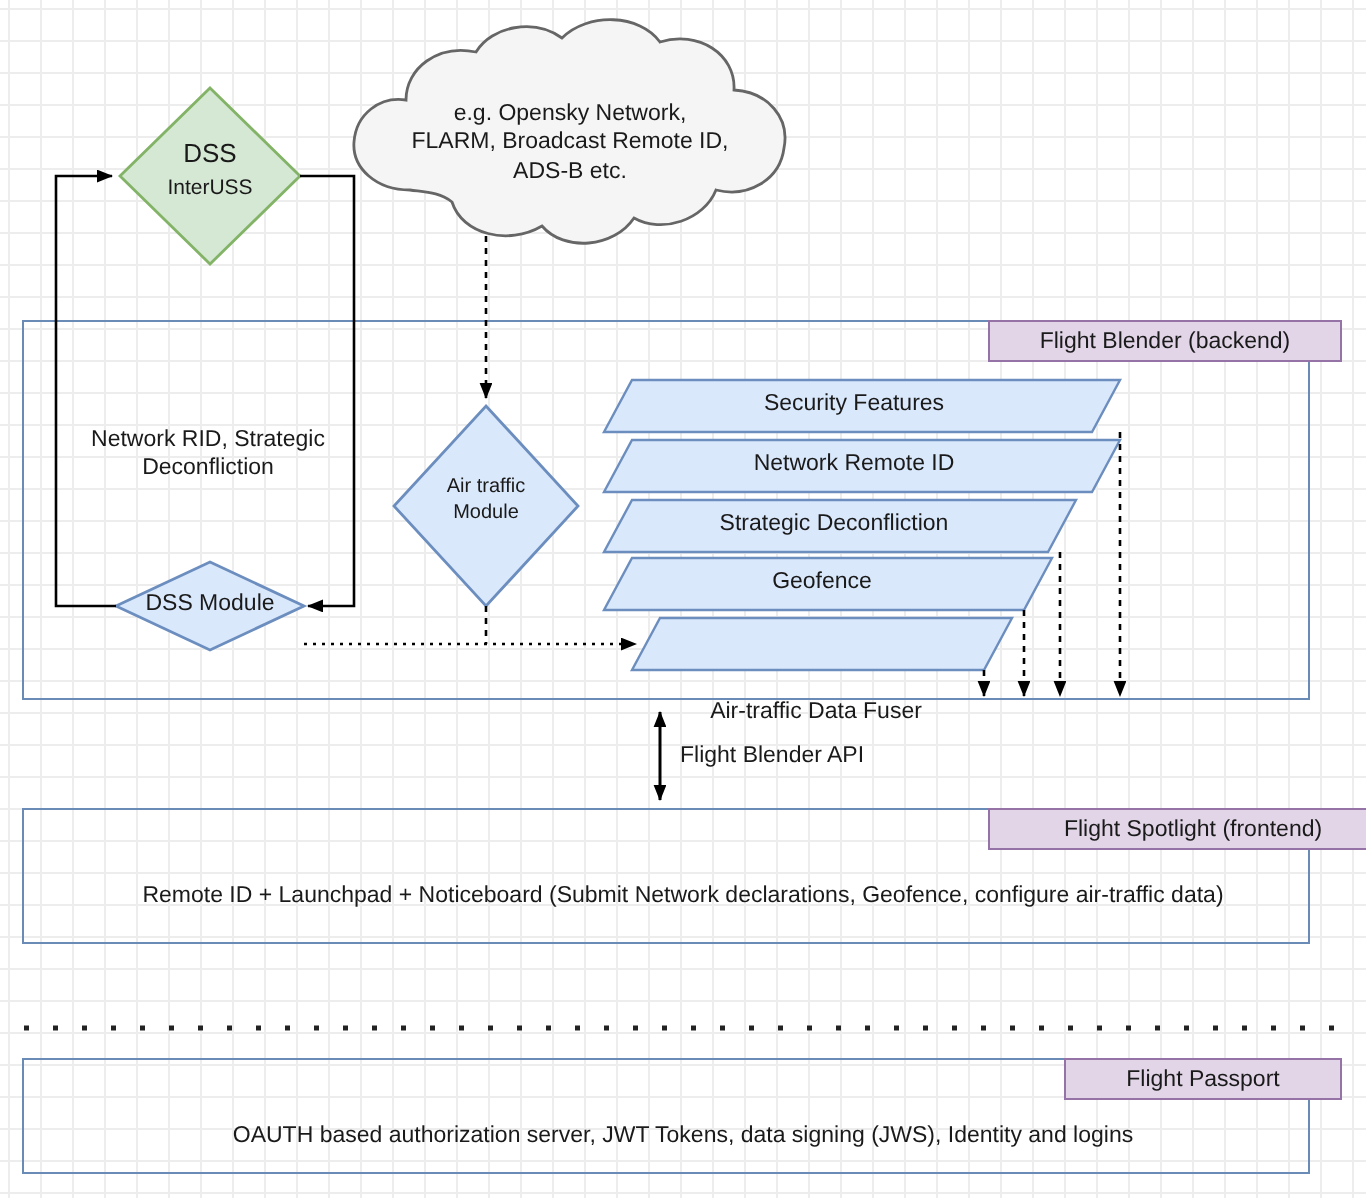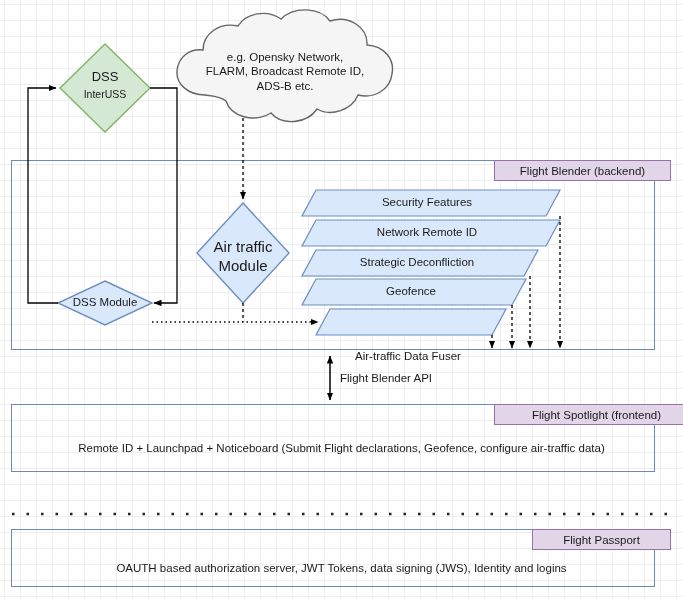--- a/index.html
+++ b/index.html
@@ -173,37 +173,39 @@
     </g>
   </svg>
 
   <div class="lbl" style="left:60px; top:69px; width:90px; font-size:13px;">DSS</div>
   <div class="lbl" style="left:60px; top:88px; width:90px; font-size:10.5px;">InterUSS</div>
 
   <div class="lbl" style="left:190px; top:50px; width:190px; font-size:11.5px;">e.g. Opensky Network,
 FLARM, Broadcast Remote ID,
 ADS-B etc.</div>
 
-  <div class="lbl" style="left:203px; top:238px; width:80px; font-size:15px;">Air traffic
+  <div class="lbl" style="left:203px; top:238px; width:80px; font-size:10px;">Air traffic
 Module</div>
 
   <div class="lbl" style="left:60px; top:295px; width:90px; font-size:11.5px;">DSS Module</div>
 
+  <div class="lbl" style="left:30px; top:213px; width:148px; font-size:11.5px;">Network RID, Strategic
+Deconfliction</div>
 
   <div class="plain-text" style="left:340px; top:372px;">Flight Blender API</div>
 
   <div class="lbl" style="left:302px; top:195px; width:250px; font-size:11.5px;">Security Features</div>
   <div class="lbl" style="left:302px; top:225px; width:250px; font-size:11.5px;">Network Remote ID</div>
   <div class="lbl" style="left:302px; top:255px; width:230px; font-size:11.5px;">Strategic Deconfliction</div>
   <div class="lbl" style="left:302px; top:284px; width:218px; font-size:11.5px;">Geofence</div>
   <div class="lbl" style="left:316px; top:314px; width:184px; font-size:11.5px;margin-top:35px;">Air-traffic Data Fuser</div>
 
   <div class="section-tag" style="left:478px; top:160px; width:177px; height:21px;">Flight Blender (backend)</div>
 
   <div class="section-tag" style="left:478px; top:404px; width:205px; height:21px;">Flight Spotlight (frontend)</div>
 
   <div class="section-tag" style="left:516px; top:529px; width:139px; height:21px;">Flight Passport</div>
 
-  <div class="body-text" style="left:0px; top:442px;">Remote ID + Launchpad + Noticeboard (Submit Flight declarations, Geofence, configure air-traffic data)</div>
+  <div class="body-text" style="left:0px; top:442px;">Remote ID + Launchpad + Noticeboard (Submit Network declarations, Geofence, configure air-traffic data)</div>
 
   <div class="body-text" style="left:0px; top:562px;">OAUTH based authorization server, JWT Tokens, data signing (JWS), Identity and logins</div>
 
 </div>
 
 </body></html>

